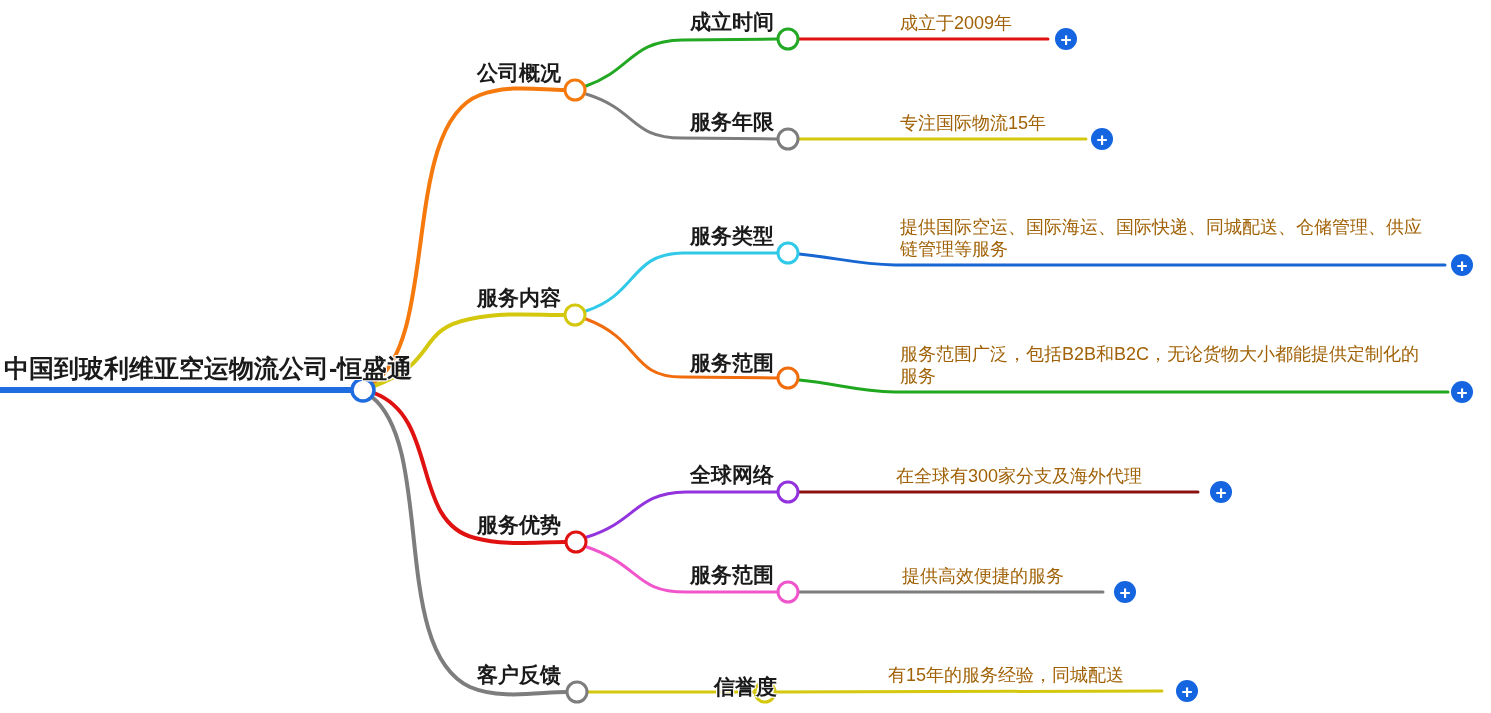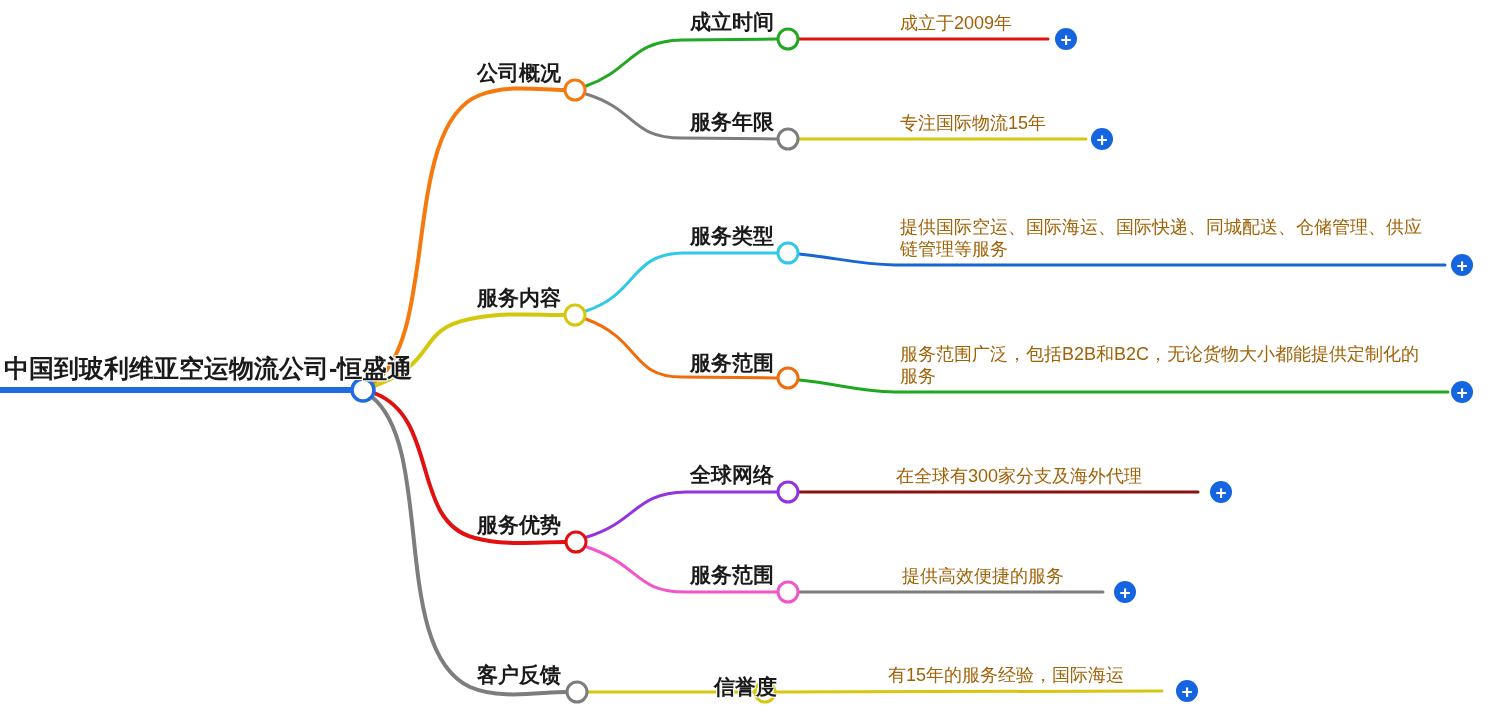--- a/index.html
+++ b/index.html
@@ -135,13 +135,13 @@
 <div class="label" style="left:690px;bottom:225px;">全球网络</div>
 <div class="label" style="left:690px;bottom:125px;">服务范围</div>
 <div class="label" style="left:694px;bottom:13px;margin-left:20px;">信誉度</div>
 
 <div class="leaf" style="left:900px;bottom:678px;">成立于2009年</div>
 <div class="leaf" style="left:900px;bottom:578px;">专注国际物流15年</div>
 <div class="leaf wrap" style="left:900px;bottom:452px;">提供国际空运、国际海运、国际快递、同城配送、仓储管理、供应链管理等服务</div>
 <div class="leaf wrap" style="left:900px;bottom:325px;">服务范围广泛，包括B2B和B2C，无论货物大小都能提供定制化的服务</div>
 <div class="leaf" style="left:860px;bottom:225px;margin-left:36px;">在全球有300家分支及海外代理</div>
 <div class="leaf" style="left:902px;bottom:125px;text-align:right;">提供高效便捷的服务</div>
-<div class="leaf" style="left:888px;bottom:26px;">有15年的服务经验，国际海运</div>
+<div class="leaf" style="left:888px;bottom:26px;">有15年的服务经验，同城配送</div>
 
 </body></html>

